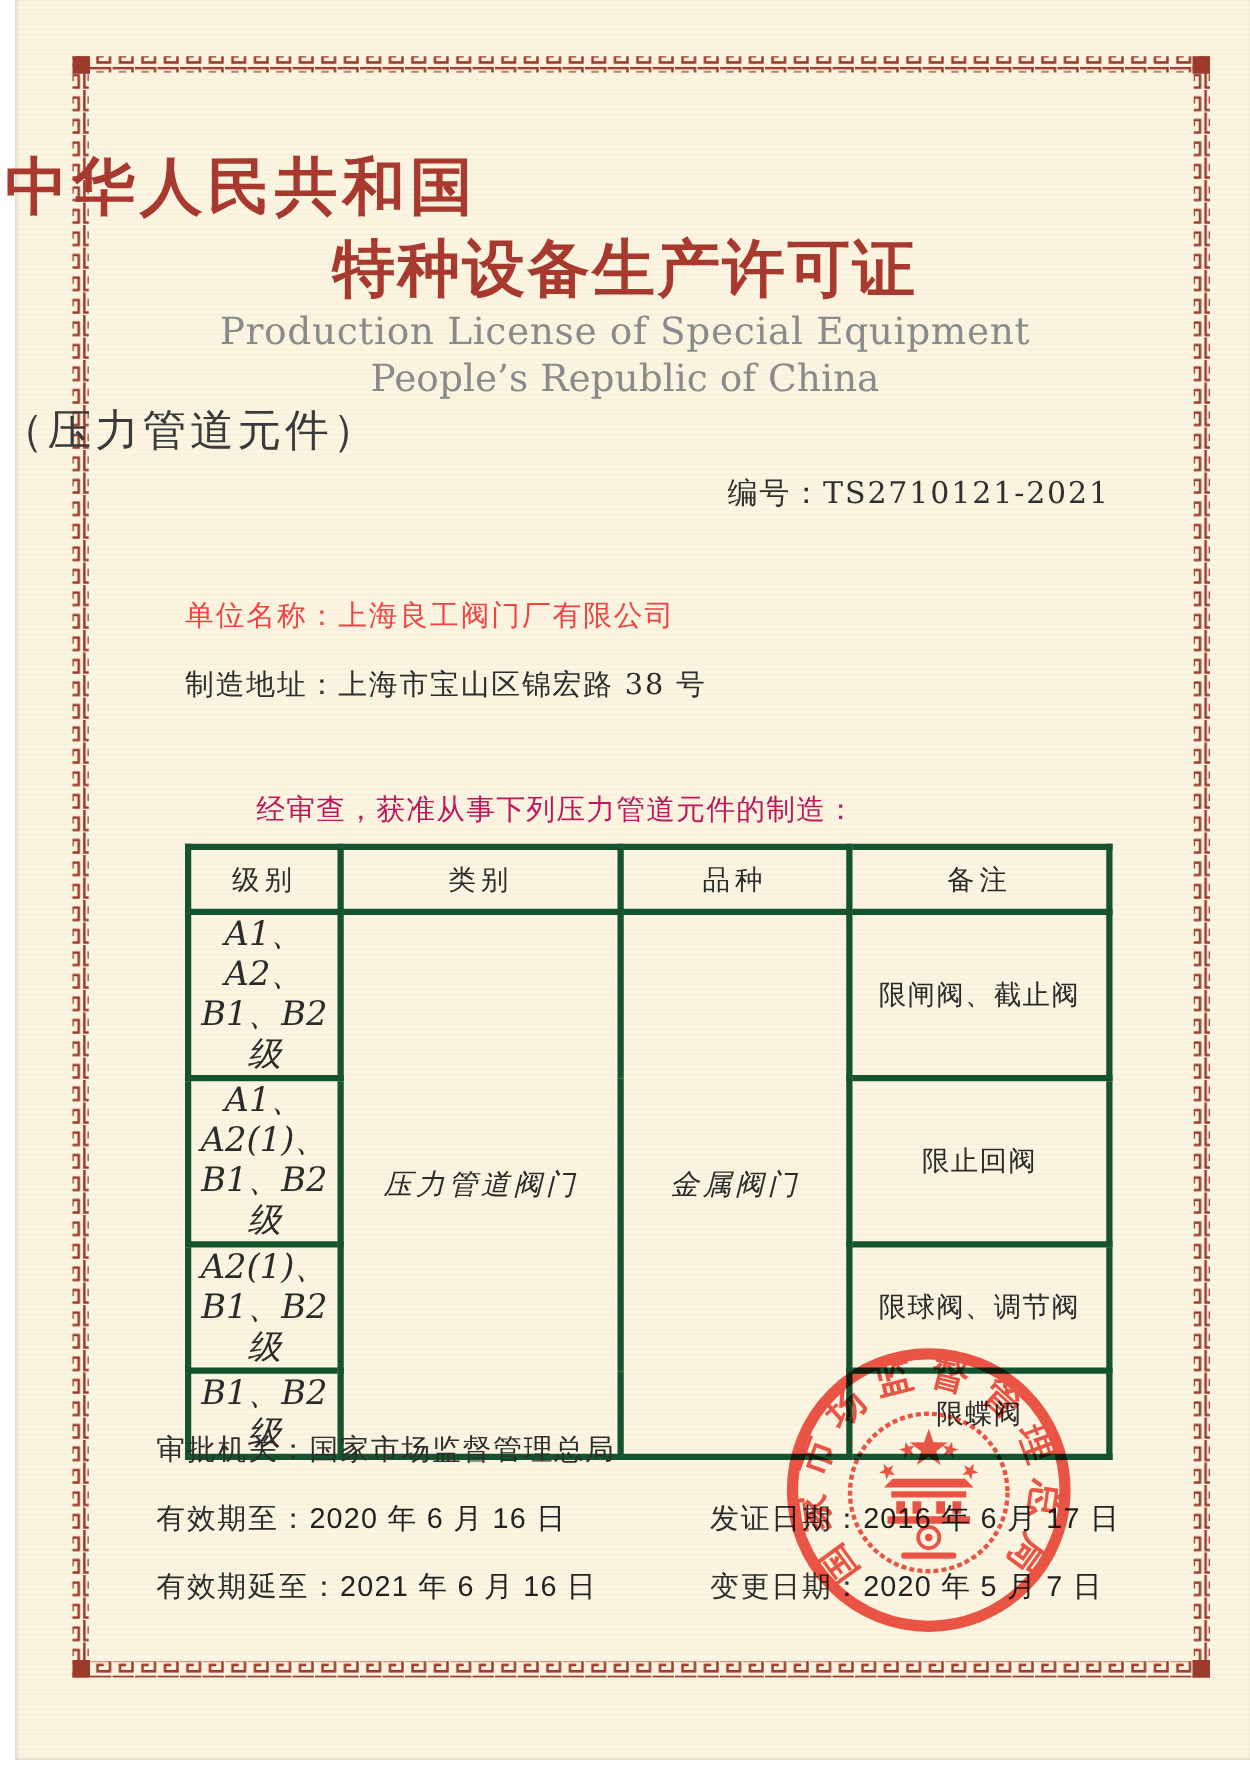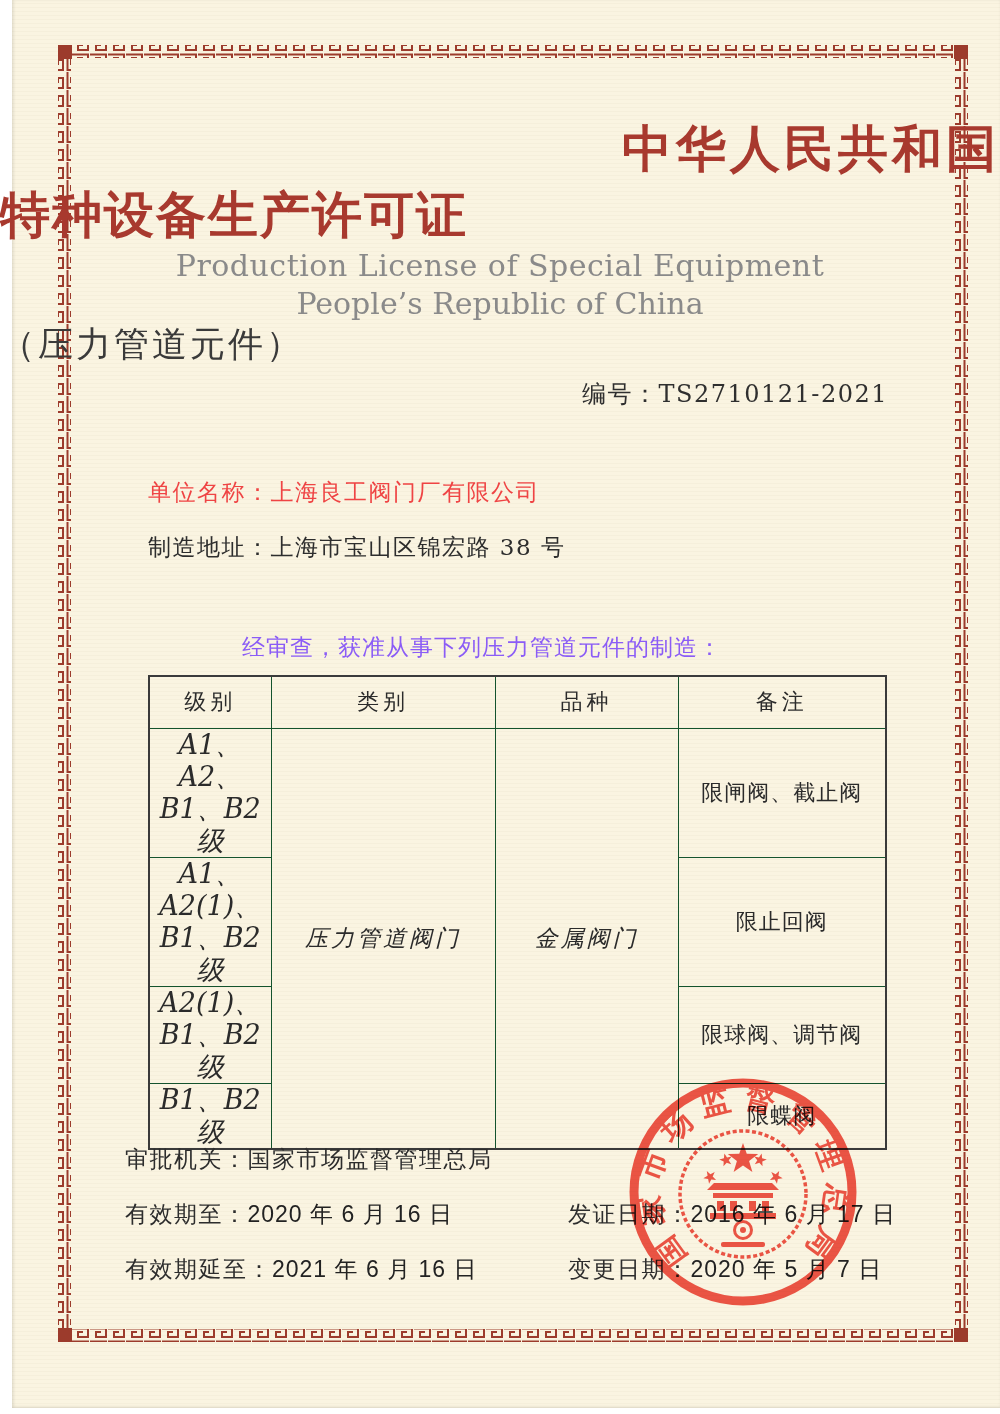--- a/index.html
+++ b/index.html
@@ -12,56 +12,56 @@
   }
   .paper{
     position:absolute;left:12px;top:0;right:0;bottom:6px;
     background:#faf4e1;
     background-image:repeating-linear-gradient(0deg, rgba(120,100,60,0.035) 0 1px, rgba(0,0,0,0) 1px 4px);
     box-shadow:inset 2px 0 3px rgba(0,0,0,0.08), inset 0 -2px 3px rgba(0,0,0,0.05);
   }
   .frame-svg{position:absolute;left:0;top:0;width:1000px;height:1414px;pointer-events:none;}
 
   .title-cn-1{
-    position:absolute;left:17px;right:0;top:116px;text-align:right;
+    position:absolute;left:4px;right:0;top:116px;text-align:left;
     font-size:50px;font-weight:bold;color:#a8392e;letter-spacing:4px;
   }
   .title-cn-2{
-    position:absolute;left:0;right:0;top:182px;
+    position:absolute;left:0;right:0;top:182px;text-align:center;
     font-size:50px;font-weight:bold;color:#a8392e;letter-spacing:2px;
   }
   .title-en-1{
     position:absolute;left:0;right:0;top:248px;text-align:center;
     font-size:30px;color:#8a8a8a;letter-spacing:0.5px;
   }
   .title-en-2{
     position:absolute;left:0;right:0;top:286px;text-align:center;
     font-size:30px;color:#8a8a8a;
   }
   .subtitle{
     position:absolute;left:0;right:0;top:321px;text-align:left;
     font-size:35px;color:#3a3a3a;letter-spacing:3px;
   }
   .license-no{
     position:absolute;right:112px;top:378px;
     font-size:24px;color:#2f2f2f;letter-spacing:1.5px;
   }
   .field-company{position:absolute;left:148px;top:477px;font-size:23px;color:#ef4444;letter-spacing:1.5px;}
   .field-address{position:absolute;left:148px;top:532px;font-size:23px;color:#2d2d2d;letter-spacing:1.5px;}
-  .approval-note{position:absolute;left:205px;top:632px;font-size:23px;color:#8b5cf6;letter-spacing:1px;margin-left:37px;}
+  .approval-note{position:absolute;left:205px;top:632px;font-size:23px;color:#be185d;letter-spacing:1px;}
 
   table.cert-table{
     position:absolute;left:148px;top:675px;
     width:737px;height:358px;
     border-collapse:collapse;table-layout:fixed;
     color:#2b2b2b;
   }
   table.cert-table{border:2px solid #3a3a3a;}
   table.cert-table th, table.cert-table td{
-    border:1px solid #14532d;
+    border:5px solid #14532d;
     padding:0;
     text-align:center;vertical-align:middle;
   }
   table.cert-table th{font-size:22px;font-weight:normal;letter-spacing:4px;}
   table.cert-table tr:nth-child(1){height:52px;}
   table.cert-table tr:nth-child(2){height:68px;}
   table.cert-table tr:nth-child(3){height:104px;}
   table.cert-table tr:nth-child(4){height:68px;}
   table.cert-table tr:nth-child(5){height:66px;}
   td.level-cell{font-size:27px;line-height:32px;font-style:italic;}

